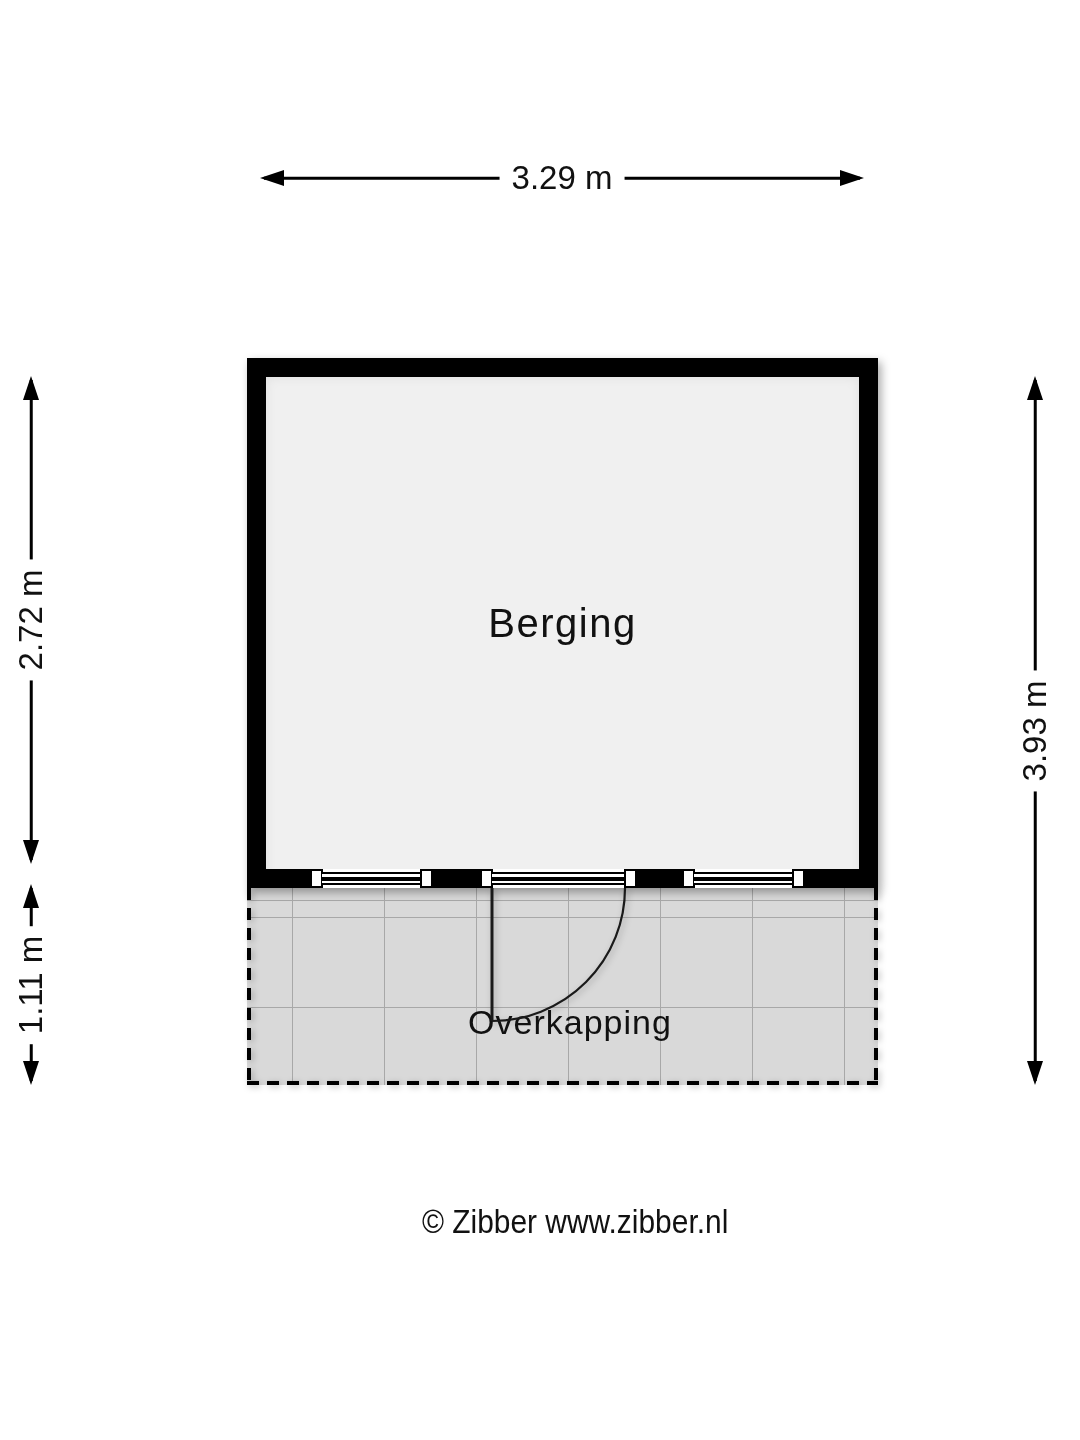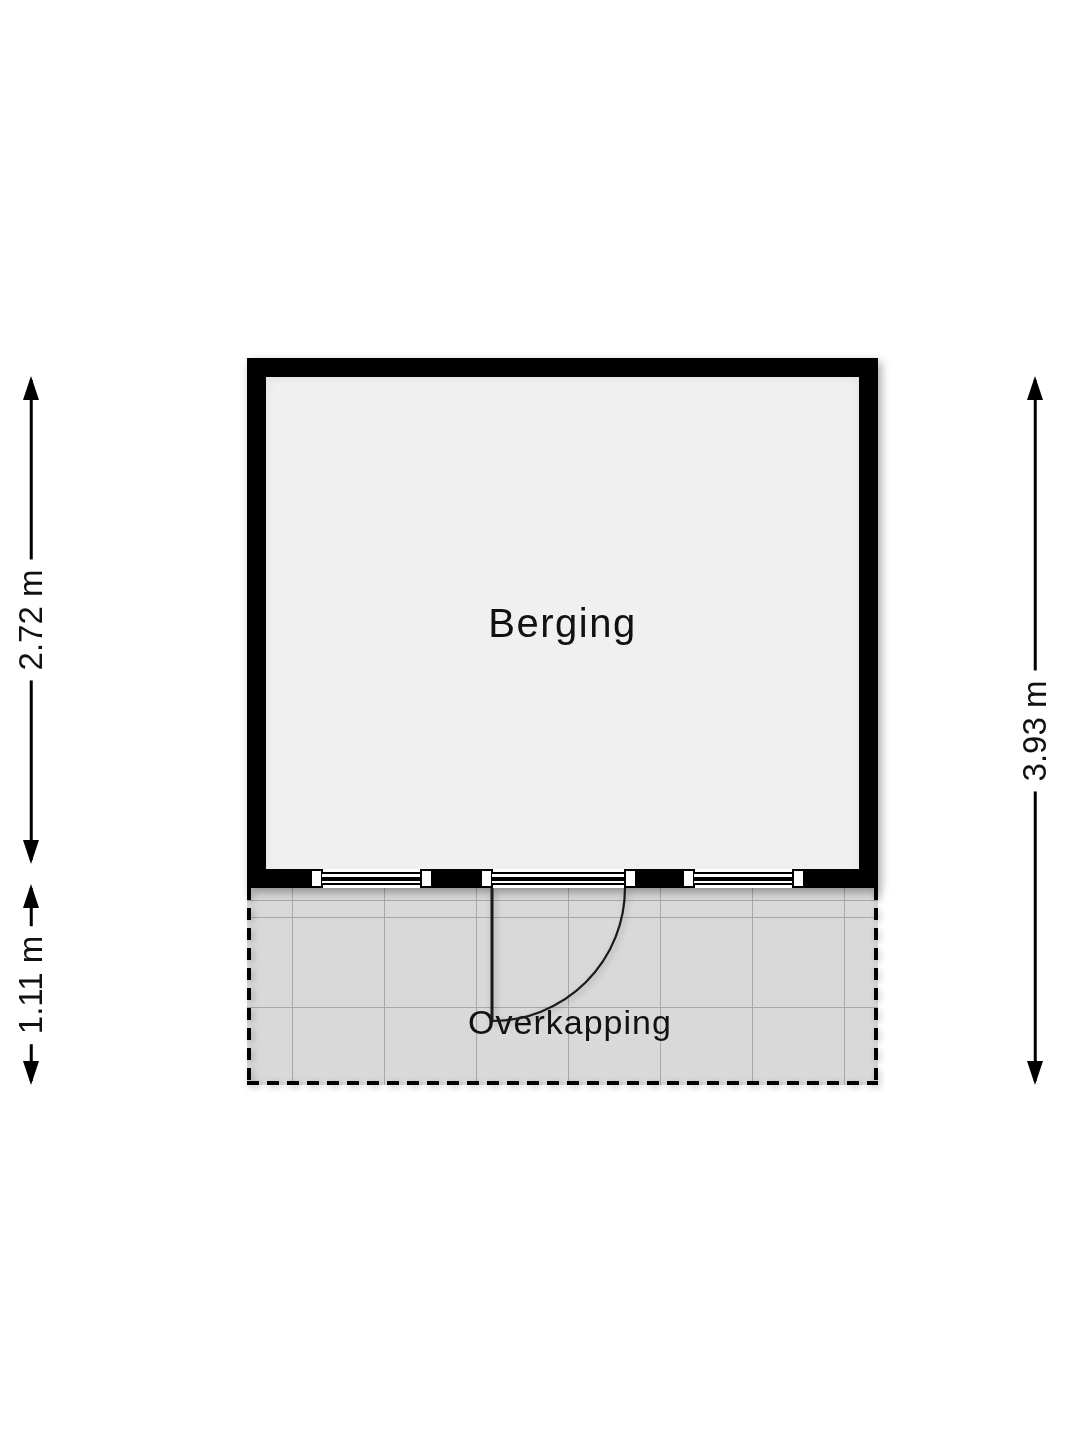--- a/index.html
+++ b/index.html
@@ -76,20 +76,26 @@
   
   .footer{position:absolute;left:70px;width:1010px;top:1201px;text-align:center;line-height:41px;}
   .footer .f-line{font-size:34px;color:#111;white-space:nowrap;}
   .footer .f-line span{display:inline-block;transform:scaleX(0.88);transform-origin:center;}
 </style>
 </head>
 <body>
 
 <div class="canvas">
 
+  <div class="dim dim-h" id="dim-top">
+    <span class="line"></span>
+    <span class="arrow a-left"></span>
+    <span class="arrow a-right"></span>
+    <span class="dim-label">3.29 m</span>
+  </div>
 
   <div class="dim dim-v" id="dim-left-upper">
     <span class="line"></span>
     <span class="arrow a-up"></span>
     <span class="arrow a-down"></span>
     <span class="dim-label">2.72 m</span>
   </div>
 
   <div class="dim dim-v" id="dim-left-lower">
     <span class="line"></span>
@@ -147,15 +153,18 @@
       <path d="M 247 1083 L 878 1083"></path>
       <path d="M 876 888 L 876 1083"></path>
     </g>
     <g stroke="#1a1a1a" fill="none">
       <path d="M 492 888 L 492 1021" stroke-width="3"></path>
       <path d="M 492 1021 A 133 133 0 0 0 625 888" stroke-width="2.2"></path>
     </g>
   </svg>
 
   <div class="footer">
+    <div class="f-line">
+      <span>© Zibber www.zibber.nl</span>
+    </div>
   </div>
 
 </div>
 
 </body></html>

